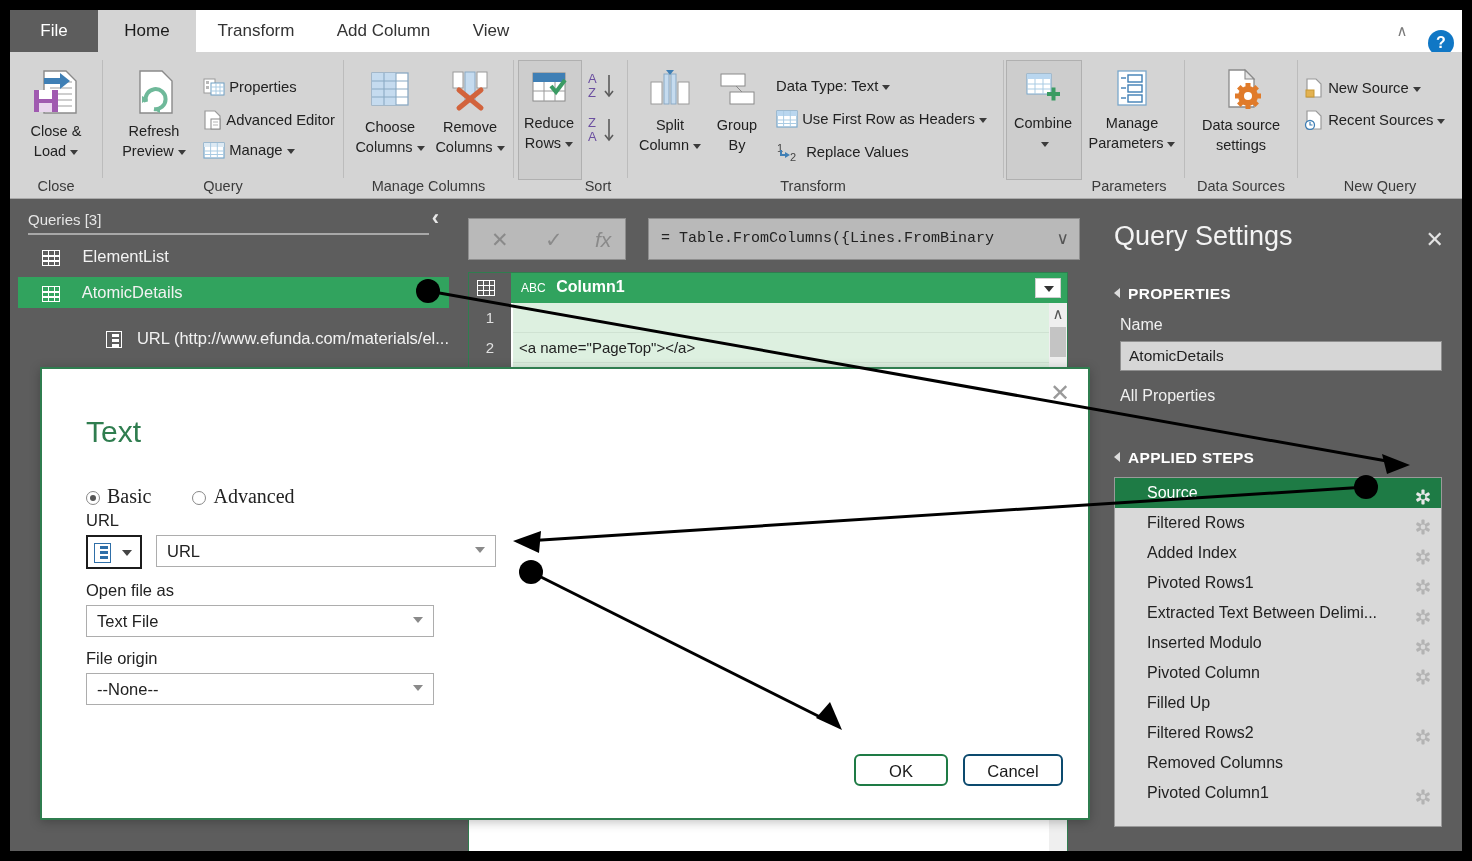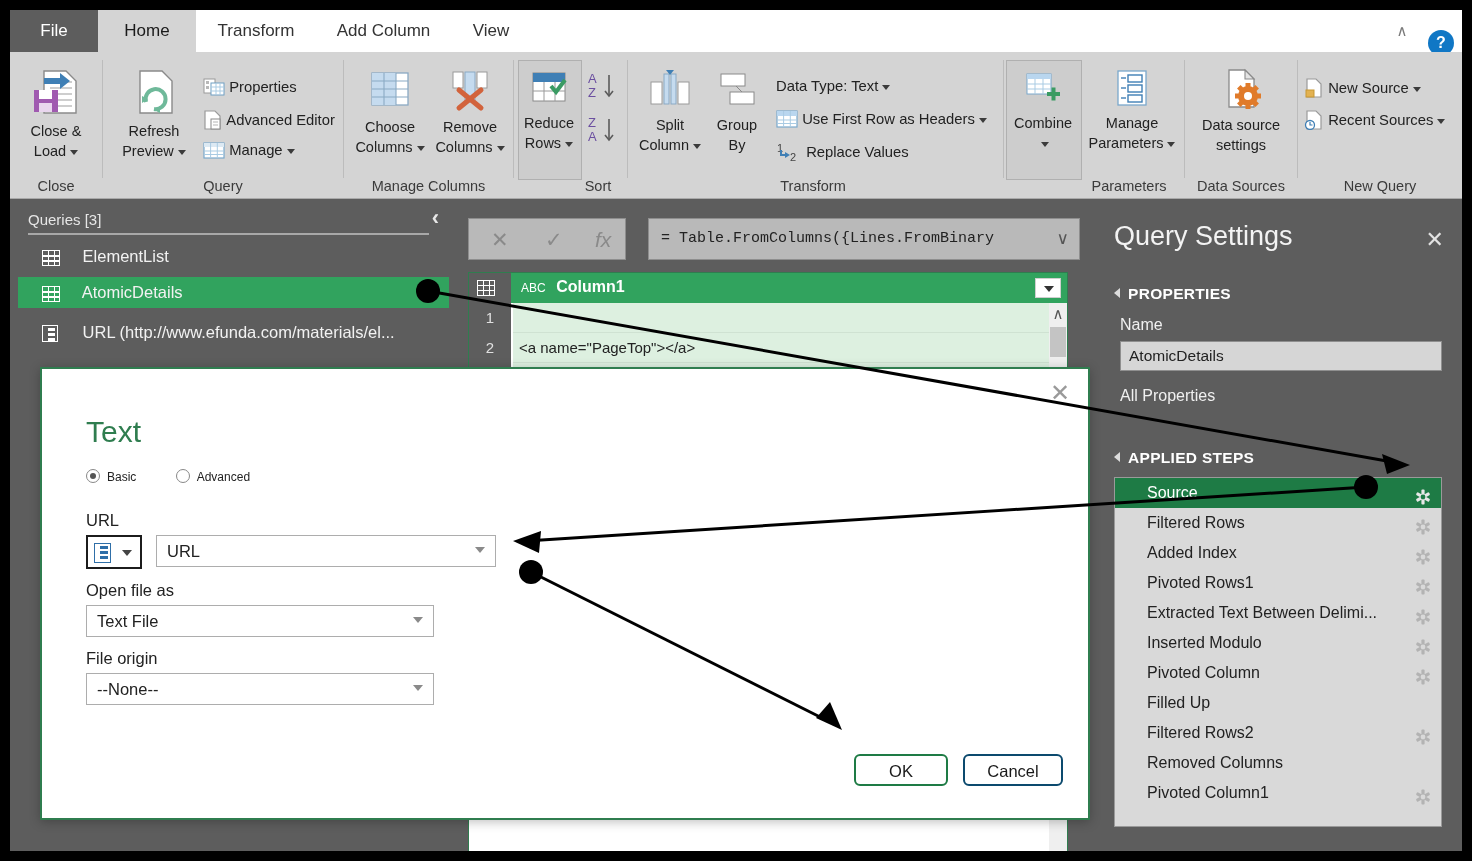--- a/index.html
+++ b/index.html
@@ -76,21 +76,21 @@
   .qs-link{position:absolute;left:18px;font-size:16px;color:#f0f0f0;}
   .steps{position:absolute;left:12px;top:278px;width:328px;height:350px;background:#d9d9d9;border:1px solid #9a9a9a;box-sizing:border-box;}
   .step{position:absolute;left:0;width:100%;height:30px;line-height:30px;font-size:16px;color:#222;padding-left:32px;box-sizing:border-box;white-space:nowrap;overflow:hidden;cursor:default;}
   .step.sel{background:#1e7b45;color:#fff;}
   .gear{position:absolute;right:10px;top:7px;width:16px;height:16px;}
 
   
   .dlg{position:absolute;left:30px;top:357px;width:1050px;height:453px;background:#fff;border:2px solid #2f7d4f;box-sizing:border-box;box-shadow:0 2px 10px rgba(0,0,0,.25);}
   .dlg-close{position:absolute;right:18px;top:12px;font-size:24px;color:#9a9a9a;line-height:24px;}
   .dlg-title{position:absolute;left:44px;top:46px;font-size:30px;color:#2f7d4f;}
-  .radios{position:absolute;left:44px;top:100px;font-size:12px;color:#222;}
+  .radios{position:absolute;left:44px;top:116px;font-size:20px;color:#222;font-family:Liberation Serif, serif;}
   .radio{display:inline-block;margin-right:36px;}
   .rdot{display:inline-block;width:14px;height:14px;border:1.6px solid #888;border-radius:50%;vertical-align:-2px;margin-right:7px;position:relative;box-sizing:border-box;}
   .rdot.on:after{content:"";position:absolute;left:2.6px;top:2.6px;width:6px;height:6px;border-radius:50%;background:#555;}
   .f-label{position:absolute;left:44px;font-size:16.5px;color:#222;}
   .f-select{position:absolute;border:1px solid #adadad;background:#fff;box-sizing:border-box;font-size:16.5px;color:#222;line-height:30px;padding-left:10px;}
   .f-select .dcar{position:absolute;right:10px;top:11px;width:0;height:0;border-left:5px solid transparent;border-right:5px solid transparent;border-top:6px solid #8a8a8a;}
   .urlpick{position:absolute;left:44px;top:486px;width:56px;height:34px;border:2px solid #1c1c1c;background:#fff;box-sizing:border-box;}
   .urlpick .pi{position:absolute;left:6px;top:6px;width:17px;height:20px;border:1.6px solid #2f6fa8;box-sizing:border-box;}
   .urlpick .pi u{position:absolute;right:2px;width:8px;height:3px;background:#2f6fa8;}
   .urlpick .pc{position:absolute;right:8px;top:13px;width:0;height:0;border-left:5px solid transparent;border-right:5px solid transparent;border-top:6px solid #444;}
@@ -405,21 +405,21 @@
     <div class="q-collapse">‹</div>
 
     <div class="q-item" style="top:42px;">
       <span class="qi"><span class="tblicon"><i></i><i class="b"></i></span></span>
       <span>ElementList</span>
     </div>
     <div class="q-item sel" style="top:78px;">
       <span class="qi"><span class="tblicon"><i></i><i class="b"></i></span></span>
       <span>AtomicDetails</span>
     </div>
-    <div class="q-item" style="top:118px;">
+    <div class="q-item" style="top:124px;text-align:right;">
       <span class="qi"><span class="paramicon"><u style="top:2px"></u><u style="top:7px"></u><u style="top:12px"></u></span></span>
       <span>URL (http://www.efunda.com/materials/el...</span>
     </div>
   </div>
 
   <div class="center">
     <div class="fbar">
       <div class="fbar-left">
         <span style="left:22px;">✕</span>
         <span style="left:76px;">✓</span>

